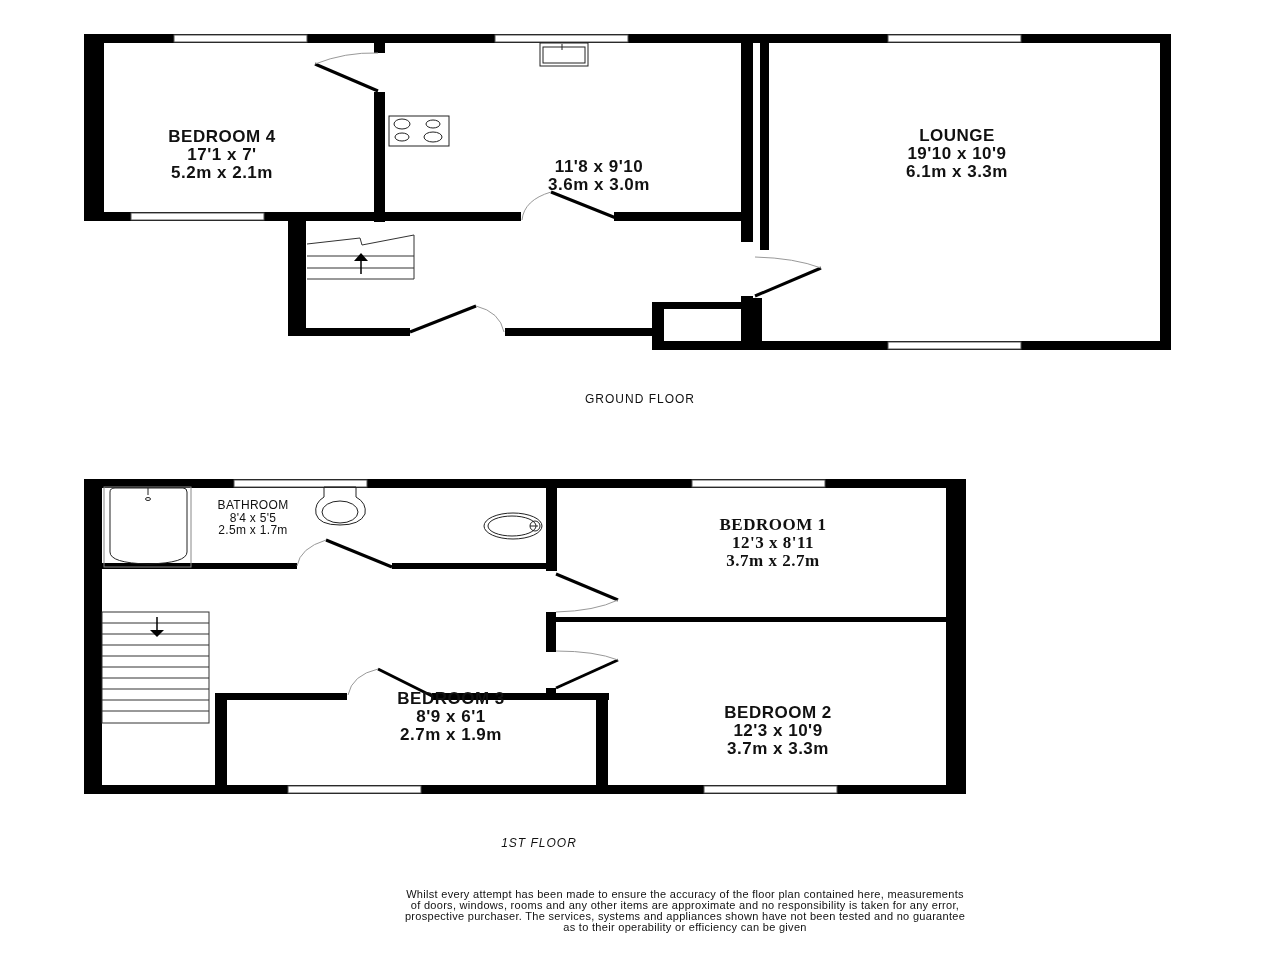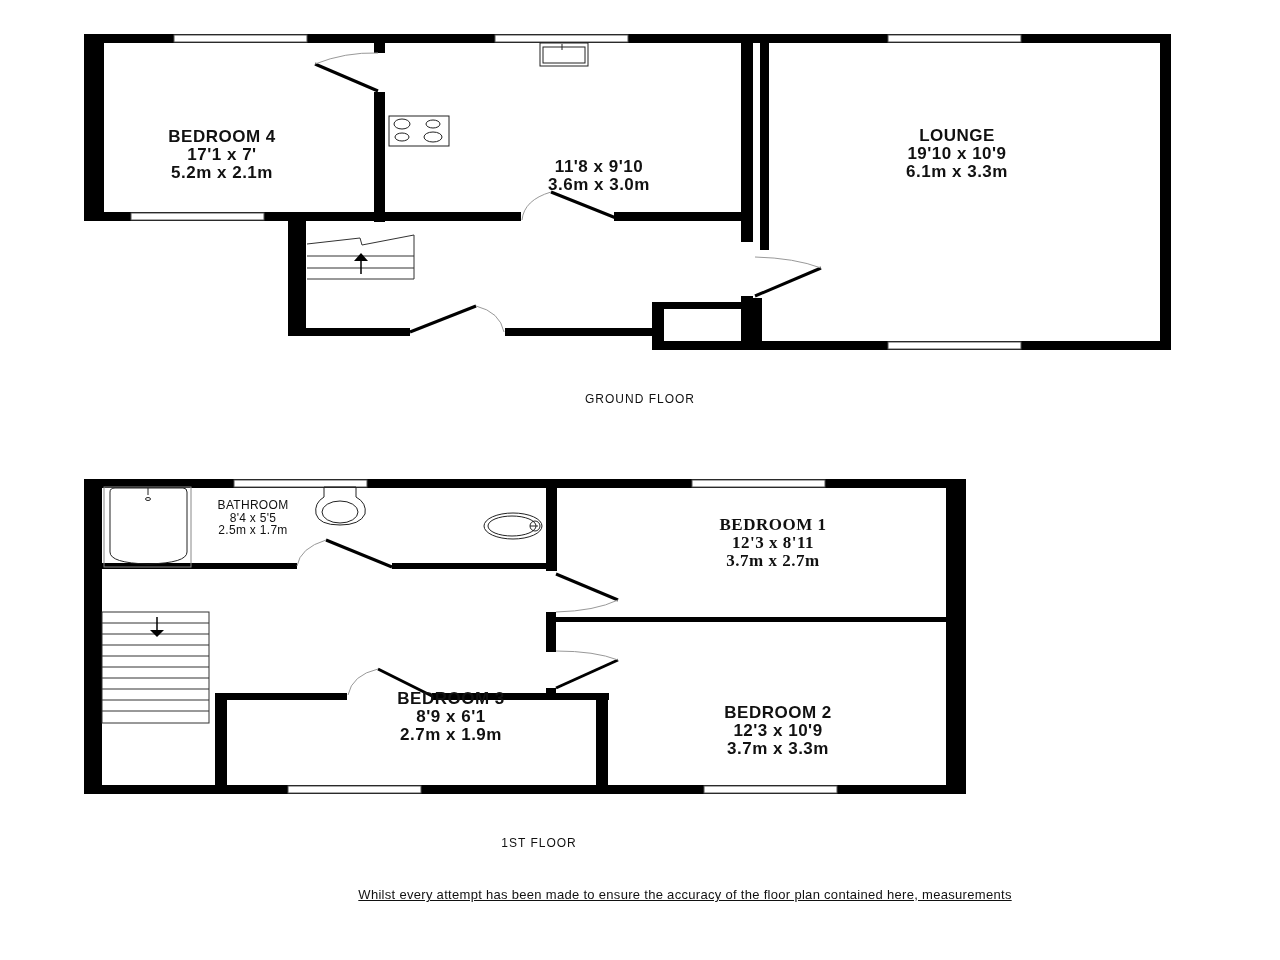--- a/index.html
+++ b/index.html
@@ -5,21 +5,21 @@
   html, body { margin: 0; padding: 0; background: #ffffff; }
   body { width: 1280px; height: 960px; position: relative; overflow: hidden;
          font-family: "Liberation Sans", "DejaVu Sans", sans-serif; color: #111; }
   svg.plan { position: absolute; left: 0; top: 0; }
   .room-label { position: absolute; text-align: center; font-weight: bold;
                 line-height: 1.05; letter-spacing: 0.5px; color: #111; transform: translateX(-50%); white-space: nowrap; }
   .room-label .name, .room-label .imp, .room-label .met { display: block; font-size: 17px; }
   .room-label.small .name, .room-label.small .imp, .room-label.small .met { font-size: 12px; font-weight: normal; letter-spacing: 0.3px; }
   .floor-title { position: absolute; font-size: 12px; letter-spacing: 1px; transform: translateX(-50%); white-space: nowrap; }
   .disclaimer { position: absolute; left: 110px; width: 1150px; top: 889px; text-align: center;
-                font-size: 13px; line-height: 11px; letter-spacing: 0.3px; text-decoration: underline; }
+                font-size: 11px; line-height: 11px; letter-spacing: 0.3px; }
   .disclaimer span { display: block; }
 </style>
 </head>
 <body>
 
 <svg class="plan" width="1280" height="960" viewBox="0 0 1280 960">
 
   <g fill="#000" stroke="none">
 
     <rect x="84" y="34" width="20" height="185"></rect>
@@ -185,17 +185,20 @@
 <div class="room-label" style="left:778px; top:704px;">
   <span class="name">BEDROOM 2</span>
   <span class="imp">12'3 x 10'9</span>
   <span class="met">3.7m x 3.3m</span>
 </div>
 <div class="room-label" style="left:411px; top:690px;margin-left:40px;">
   <span class="name">BEDROOM 3</span>
   <span class="imp">8'9 x 6'1</span>
   <span class="met">2.7m x 1.9m</span>
 </div>
-<div class="floor-title" style="left:539px; top:836px;">1ST FLOOR</div>
+<div class="floor-title" style="left:539px; top:836px;font-style:italic;">1ST FLOOR</div>
 
 <div class="disclaimer">
   <span>Whilst every attempt has been made to ensure the accuracy of the floor plan contained here, measurements</span>
+  <span>of doors, windows, rooms and any other items are approximate and no responsibility is taken for any error,</span>
+  <span>prospective purchaser. The services, systems and appliances shown have not been tested and no guarantee</span>
+  <span>as to their operability or efficiency can be given</span>
 </div>
 
 </body></html>

